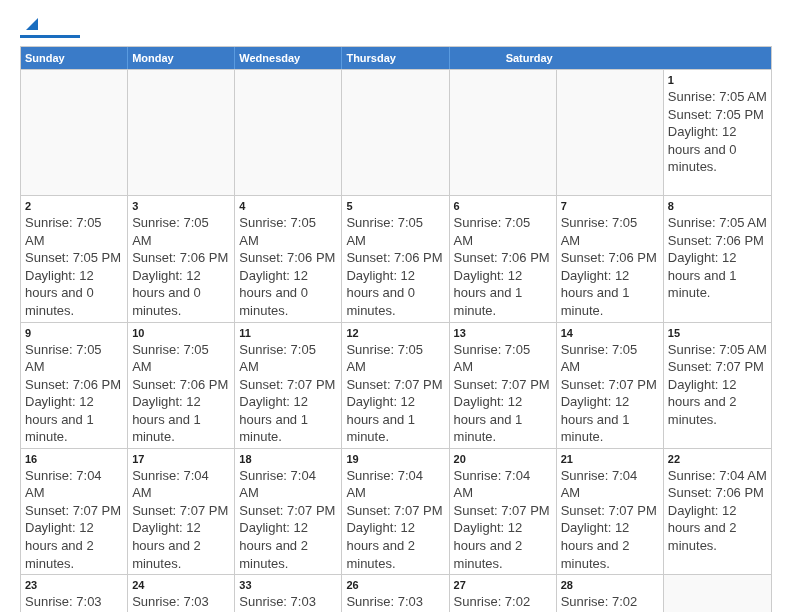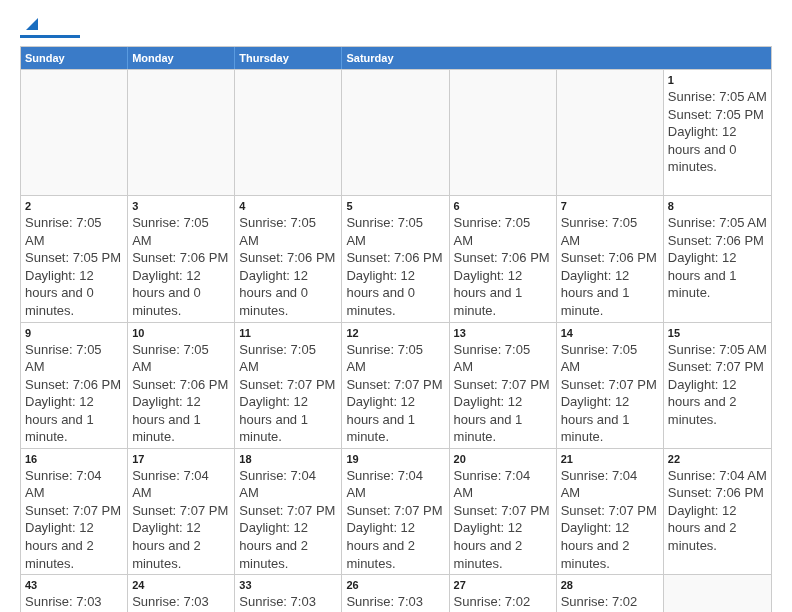--- a/index.html
+++ b/index.html
@@ -64,21 +64,21 @@
       background: #3a7bc8;
     }
     .cal-header-cell {
       color: #fff;
       font-weight: bold;
       font-size: 11px;
       padding: 5px 4px;
       text-align: left;
       border-right: 1px solid #5a9be0;
     }
-    .cal-header-cell:last-child { border-right: none; }
+    .cal-header-cell:last-child { border-right: none; text-align: right; }
     .cal-body {
       flex: 1;
       display: grid;
       grid-template-rows: repeat(5, 1fr);
     }
     .cal-row {
       display: grid;
       grid-template-columns: repeat(7, 1fr);
       border-top: 1px solid #ccc;
     }
@@ -124,20 +124,21 @@
     <div class="title-block">
       <div class="main-title"></div>
       <div class="subtitle"></div>
     </div>
   </div>
 
   <div class="calendar">
     <div class="cal-header" id="cal-header">
         <div class="cal-header-cell">Sunday</div>
         <div class="cal-header-cell">Monday</div>
+        <div class="cal-header-cell">Wednesday</div>
         <div class="cal-header-cell">Thursday</div>
         <div class="cal-header-cell">Saturday</div>
       </div>
     <div class="cal-body" id="cal-body">
         <div class="cal-row">
           <div class="cal-cell empty"></div>
           <div class="cal-cell empty"></div>
           <div class="cal-cell empty"></div>
           <div class="cal-cell empty"></div>
           <div class="cal-cell empty"></div>
@@ -276,21 +277,21 @@
           </div>
           <div class="cal-cell">
             <div class="day-num">22</div>
             <div class="day-info" style="white-space: pre-line;">Sunrise: 7:04 AM
 Sunset: 7:06 PM
 Daylight: 12 hours and 2 minutes.</div>
           </div>
         </div>
         <div class="cal-row">
           <div class="cal-cell">
-            <div class="day-num">43</div>
+            <div class="day-num">23</div>
             <div class="day-info" style="white-space: pre-line;">Sunrise: 7:03 AM
 Sunset: 7:06 PM
 Daylight: 12 hours and 3 minutes.</div>
           </div>
           <div class="cal-cell">
             <div class="day-num">24</div>
             <div class="day-info" style="white-space: pre-line;">Sunrise: 7:03 AM
 Sunset: 7:06 PM
 Daylight: 12 hours and 3 minutes.</div>
           </div>

